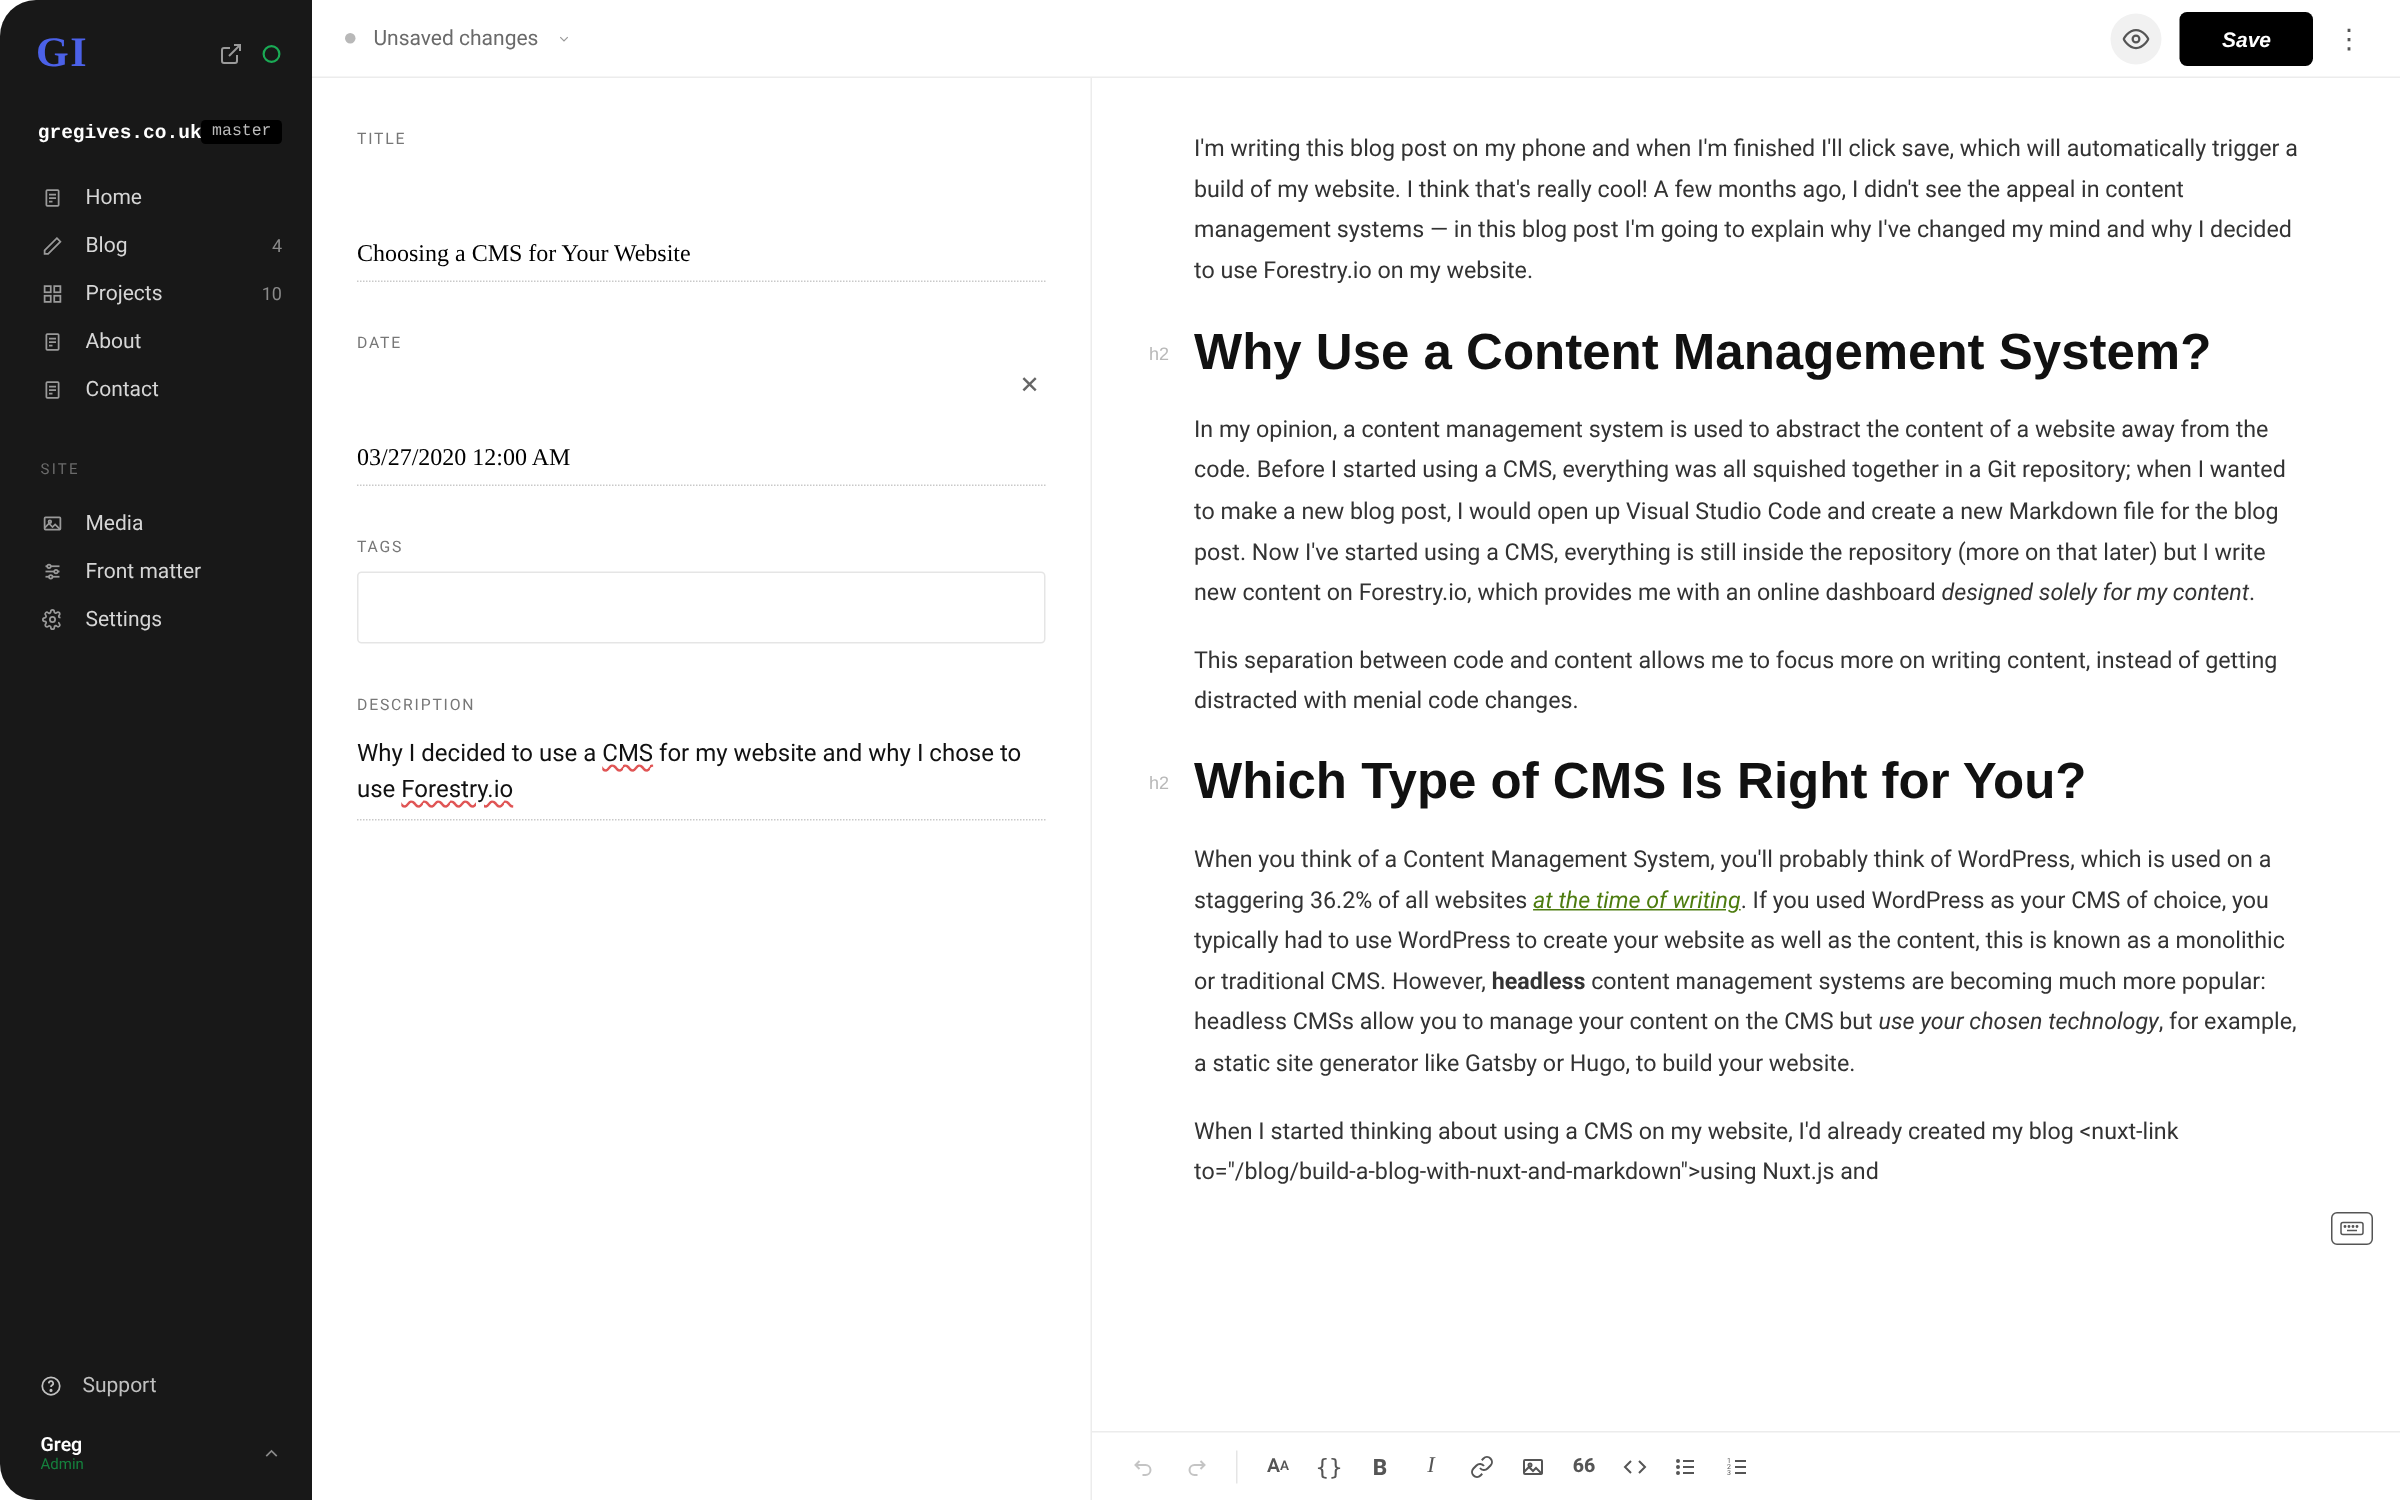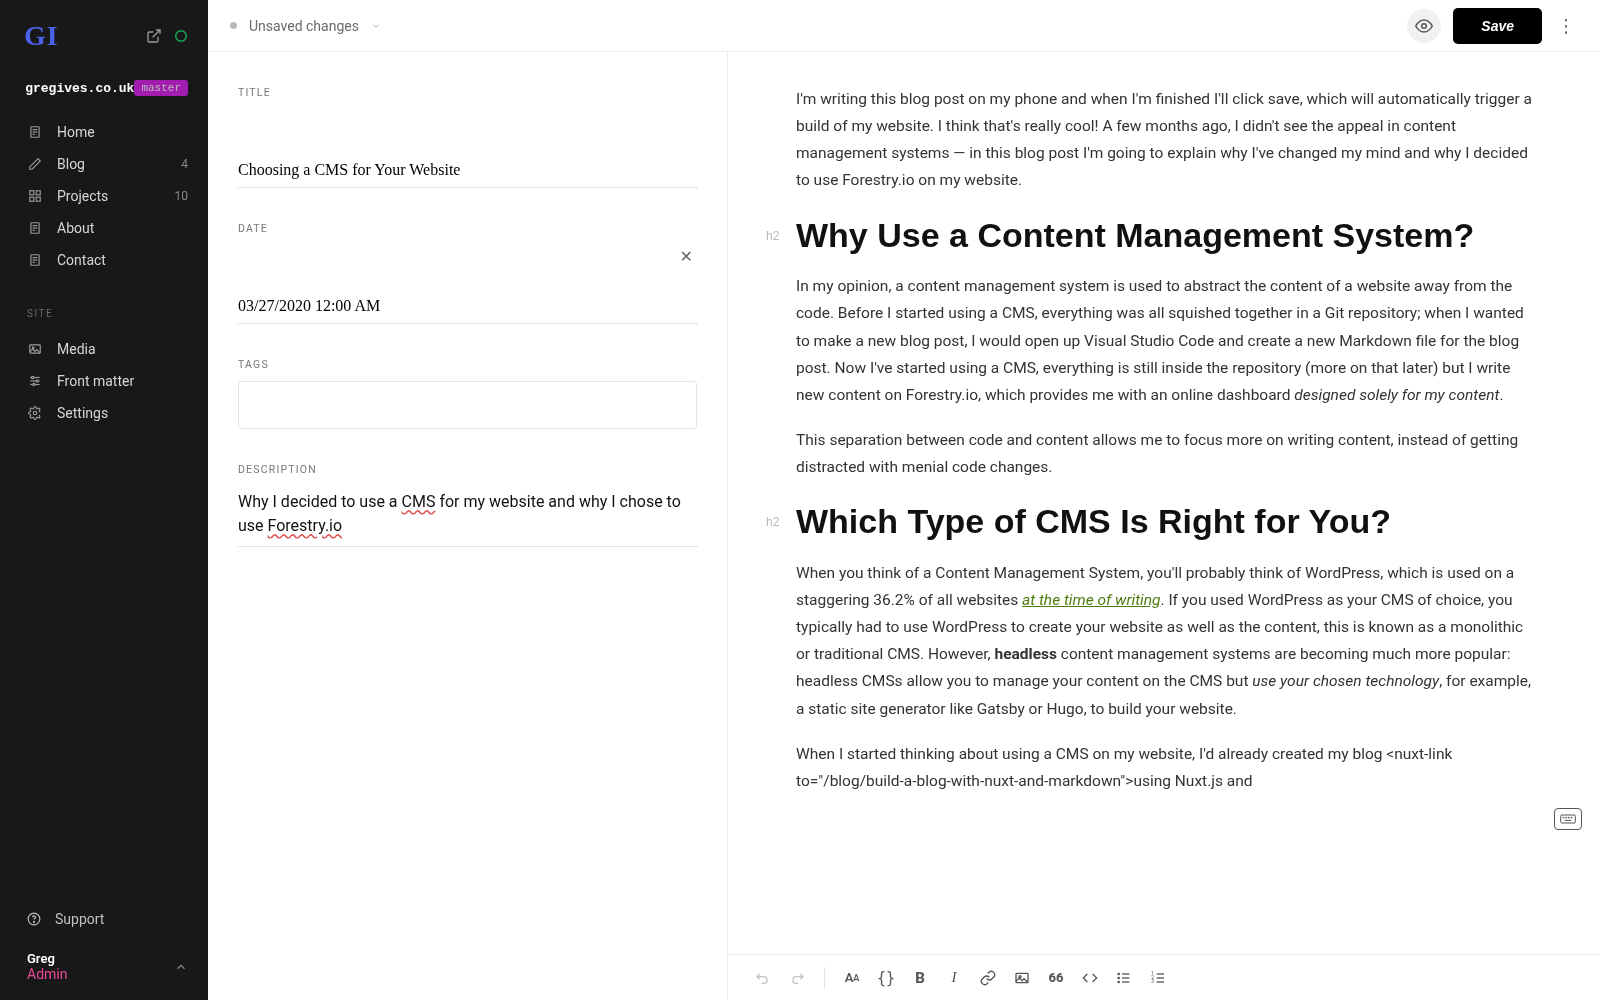--- a/index.html
+++ b/index.html
@@ -1,34 +1,34 @@
 <!DOCTYPE html>
 <html><head>
 <meta charset="utf-8">
 <style>
 * { box-sizing: border-box; margin: 0; padding: 0; }
 html, body { height: 100%; font-family: -apple-system, BlinkMacSystemFont, "Segoe UI", Roboto, sans-serif; color: #111; }
-.app { display: flex; height: 100vh; width: 100vw; overflow: hidden; }
+.app { display: flex; height: 100vh; width: 100vw; overflow: hidden; border-radius: 24px; }
 .sidebar { width: 208px; background: #181818; color: #c9c9c9; display: flex; flex-direction: column; font-size: 14px; }
 .sb-top { display: flex; align-items: center; justify-content: space-between; padding: 20px 20px 18px 24px; }
 .logo { font-size: 28px; font-weight: 800; color: #4b61e8; letter-spacing: 1px; font-family: Georgia, serif; }
 .sb-topicons { display: flex; gap: 12px; align-items: center; }
 .sb-site { display: flex; align-items: center; justify-content: flex-end; padding: 10px 20px 14px 27px; font-family: Liberation Mono, monospace; }
 .sb-sitename { color: #fff; font-weight: 600; font-size: 13px; }
-.branch { background: #a21caf; color: #bbb; font-size: 11px; padding: 2px 7px; border-radius: 3px; }
+.branch { background: #000000; color: #bbb; font-size: 11px; padding: 2px 7px; border-radius: 3px; }
 .nav { list-style: none; padding: 6px 0; }
 .nav li { display: flex; align-items: center; padding: 8px 20px 8px 27px; cursor: pointer; color: #d6d6d6; gap: 14px; }
 .nav .count { margin-left: auto; font-size: 12px; color: #8a8a8a; }
 .nav .ico { width: 16px; height: 16px; display: inline-flex; align-items: center; justify-content: center; color: #9a9a9a; flex-shrink: 0; }
 .sb-section-label { padding: 26px 27px 8px; font-size: 10px; letter-spacing: 1.5px; color: #6b6b6b; }
 .sb-footer { margin-top: auto; }
 .sb-support { display: flex; align-items: center; gap: 14px; padding: 10px 27px; color: #c0c0c0; cursor: pointer; }
 .sb-user { display: flex; align-items: center; padding: 14px 20px 18px 27px; cursor: pointer; }
 .sb-username { color: #fff; font-weight: 600; font-size: 13px; }
-.sb-userrole { color: #ec4899; font-size: 14px; }
+.sb-userrole { color: #15803d; font-size: 10px; }
 .sb-user .chev { margin-left: auto; color: #8a8a8a; }
 
 .main { flex: 1; display: flex; flex-direction: column; min-width: 0; background: #fff; }
 .topbar { height: 52px; border-bottom: 1px solid #ececec; display: flex; align-items: center; padding: 0 22px; gap: 12px; }
 .status-dot { width: 7px; height: 7px; border-radius: 50%; background: #b8b8b8; }
 .status-text { color: #6a6a6a; font-size: 14px; }
 .topbar .spacer { flex: 1; }
 .eye-btn { width: 34px; height: 34px; border-radius: 50%; background: #f1f1f1; display: flex; align-items: center; justify-content: center; cursor: pointer; }
 .save-btn { background: #000; color: #fff; border: none; border-radius: 5px; padding: 10px 28px; font-weight: 700; font-size: 14px; cursor: pointer; font-style: italic; }
 .kebab { width: 24px; text-align: center; cursor: pointer; color: #555; font-size: 18px; }

